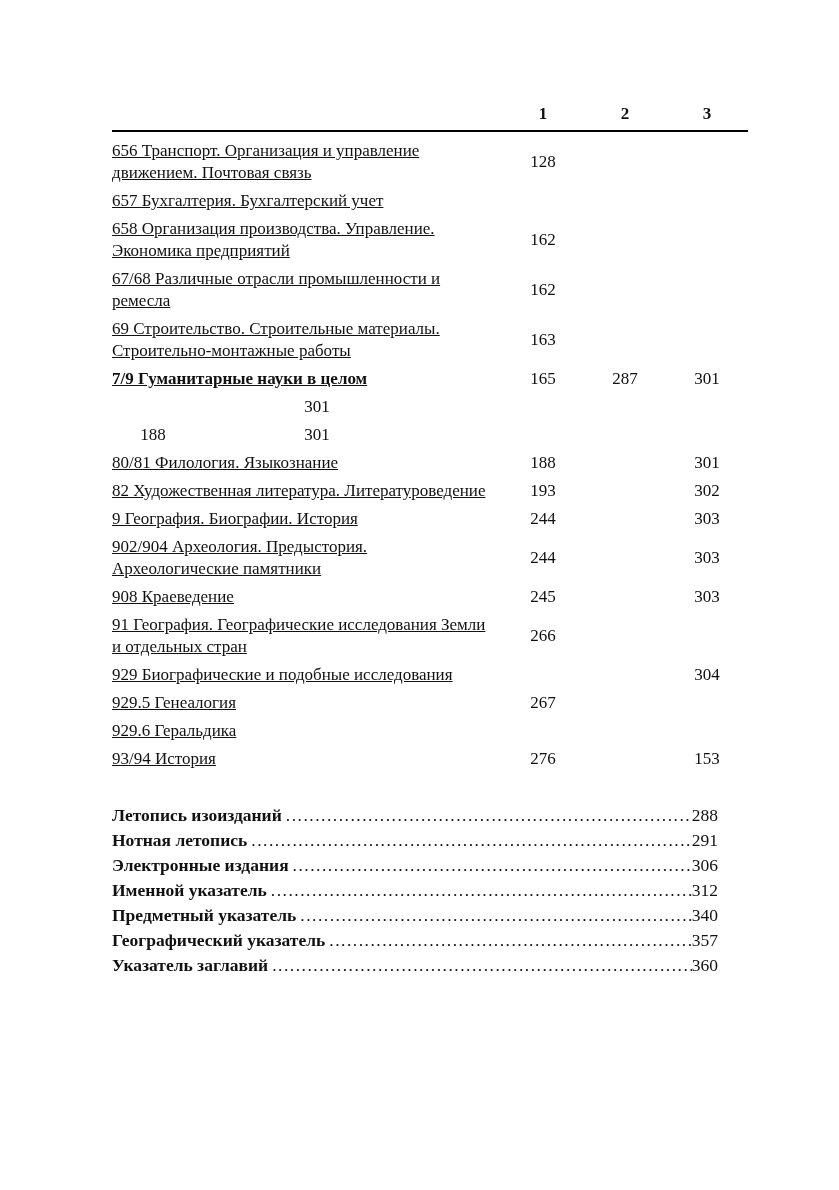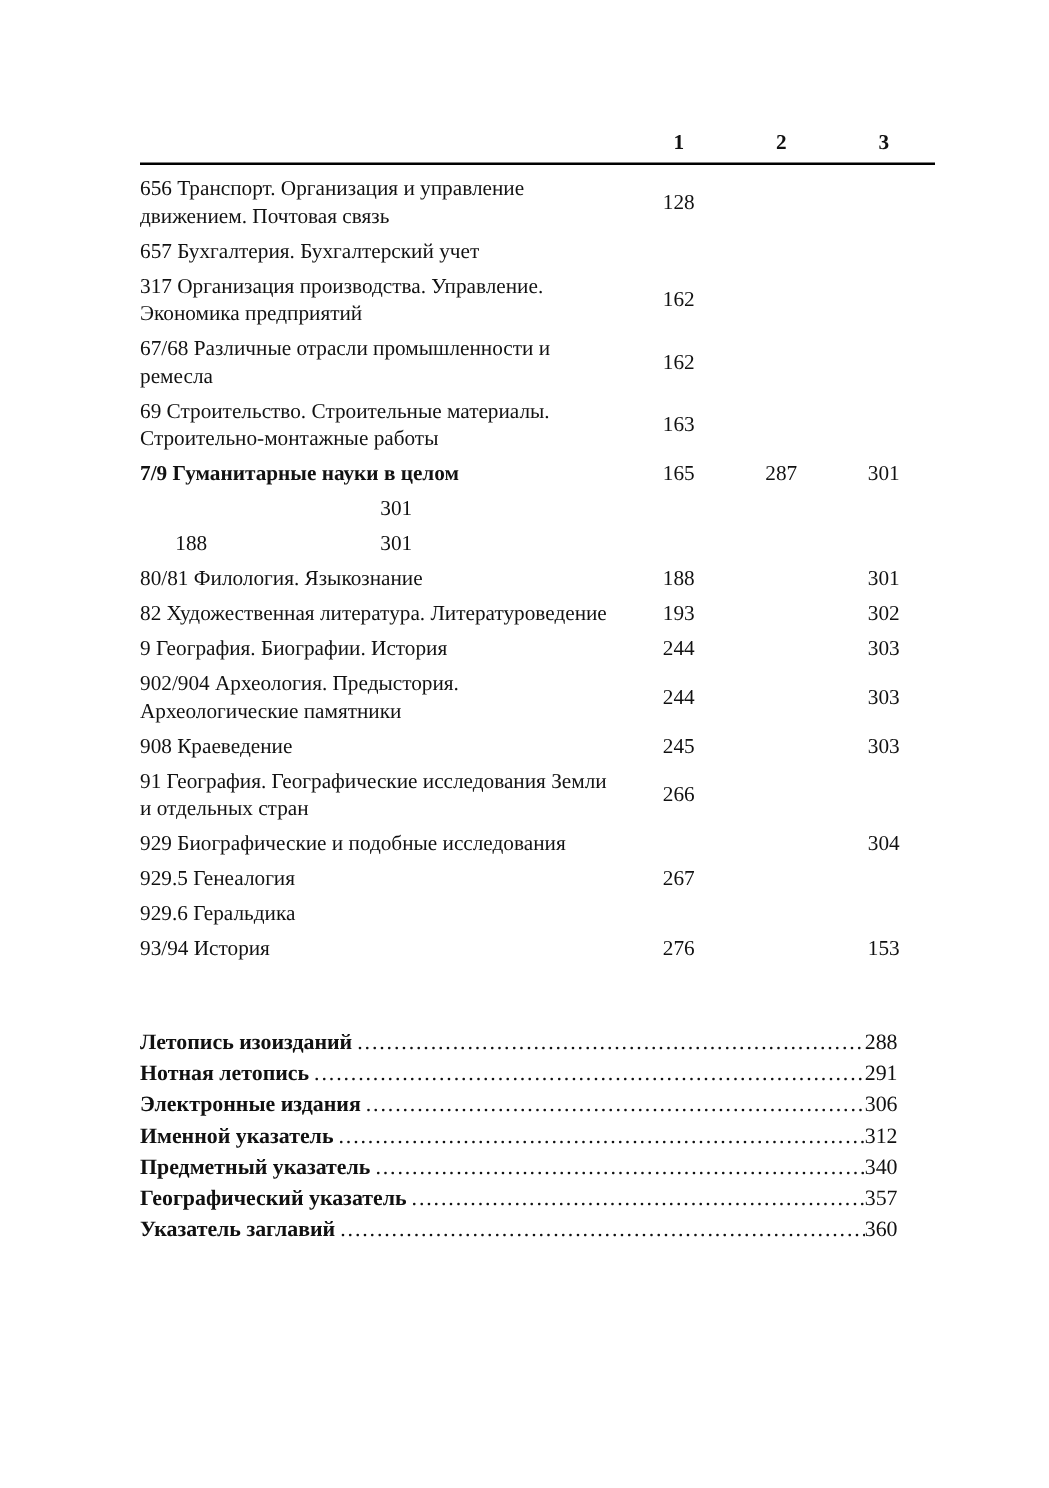--- a/index.html
+++ b/index.html
@@ -38,30 +38,31 @@
     display: flex;
     align-items: center;
     margin-bottom: 6px;
     font-size: 17px;
     line-height: 22px;
   }
   .trow .tlabel {
     width: 390px;
     padding-right: 10px;
     box-sizing: border-box;
+    text-decoration: underline;
   }
   .trow .tnum {
     width: 82px;
     text-align: center;
     flex-shrink: 0;
   }
   .trow.bold .tlabel { font-weight: bold; }
   
   .index {
-    margin-top: 52px;
+    margin-top: 34px;
     width: 606px;
   }
   .index-line {
     display: flex;
     align-items: baseline;
     font-size: 17.5px;
     line-height: 23px;
     margin-bottom: 2px;
   }
   .index-label {
@@ -105,21 +106,21 @@
         <div class="tnum"></div>
         <div class="tnum"></div>
       </div>
       <div class="trow">
         <div class="tlabel">657 Бухгалтерия. Бухгалтерский учет</div>
         <div class="tnum"></div>
         <div class="tnum"></div>
         <div class="tnum"></div>
       </div>
       <div class="trow">
-        <div class="tlabel">317 Организация производства. Управление. Экономика предприятий</div>
+        <div class="tlabel">658 Организация производства. Управление. Экономика предприятий</div>
         <div class="tnum">162</div>
         <div class="tnum"></div>
         <div class="tnum"></div>
       </div>
       <div class="trow">
         <div class="tlabel">67/68 Различные отрасли промышленности и ремесла</div>
         <div class="tnum">162</div>
         <div class="tnum"></div>
         <div class="tnum"></div>
       </div>

